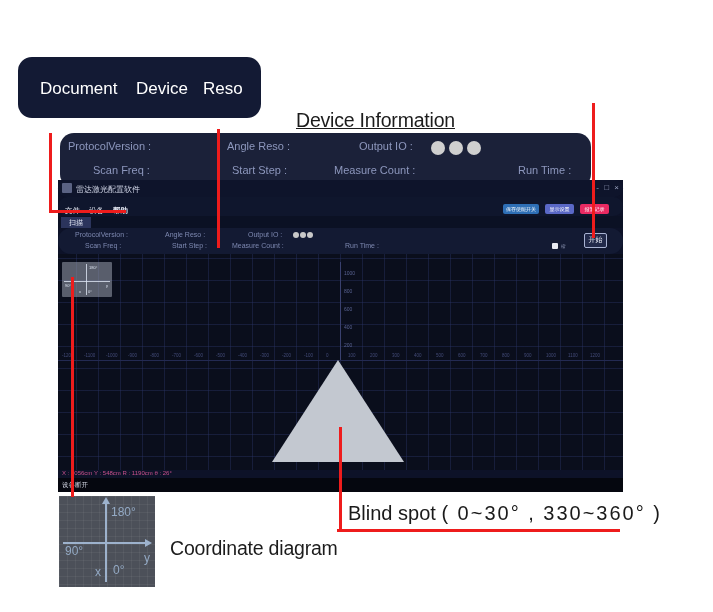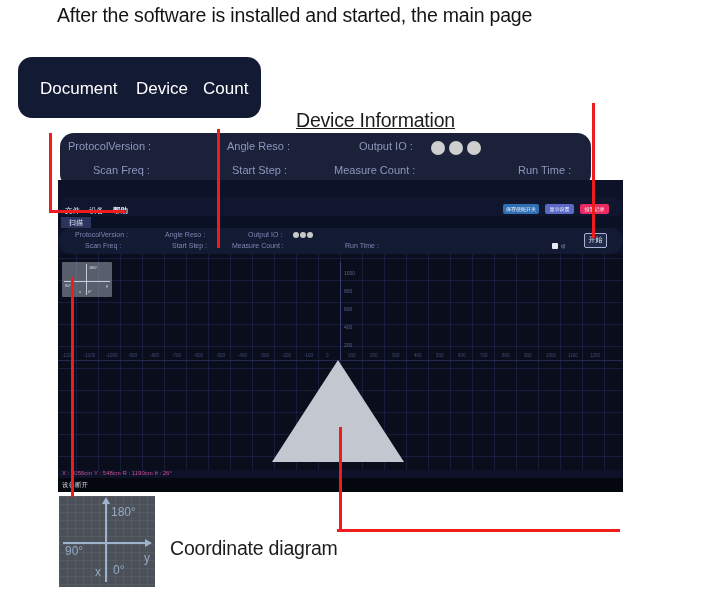--- a/index.html
+++ b/index.html
@@ -83,27 +83,26 @@
 
   .blind{position:absolute;left:348px;top:502px;font-size:20px;color:#1a1a1a;white-space:nowrap;}
   .blind .rng{letter-spacing:2px;}
 </style>
 </head>
 <body>
 
 <div class="page">
 
   <div class="heading">
-    <div>After the software is installed and started, the main page</div>
   </div>
 
   <div class="menu-callout gridbg" id="menuCallout">
       <span class="mco" style="left: 22px;">Document</span>
       <span class="mco" style="left: 118px;">Device</span>
-      <span class="mco" style="left: 185px;">Count</span>
+      <span class="mco" style="left: 185px;">Reso</span>
     </div>
 
 
   <div class="cap" style="left:296px;top:109px;text-decoration:underline;">Device Information</div>
   <div class="info-callout gridbg" id="infoCallout">
       <span class="cilbl" style="left: 8px; top: 7px;">ProtocolVersion :</span>
       <span class="cilbl" style="left: 167px; top: 7px;">Angle Reso :</span>
       <span class="cilbl" style="left: 299px; top: 7px;">Output IO :</span>
       <span class="cilbl" style="left: 33px; top: 31px;">Scan Freq :</span>
       <span class="cilbl" style="left: 172px; top: 31px;">Start Step :</span>
@@ -116,20 +115,25 @@
 
   <div class="rl" style="left:49px;top:133px;width:2.5px;height:80px;"></div>
   <div class="rl" style="left:49px;top:210px;width:77px;height:2.5px;"></div>
   <div class="rl" style="left:217px;top:129px;width:2.5px;height:119px;"></div>
   <div class="rl" style="left:592px;top:103px;width:2.5px;height:135px;"></div>
   <div class="rl" style="left:71px;top:277px;width:2.5px;height:220px;"></div>
   <div class="rl" style="left:339px;top:427px;width:2.5px;height:104px;"></div>
   <div class="rl" style="left:337px;top:529px;width:283px;height:2.5px;"></div>
 
   <div class="appwin">
+    <div class="titlebar gridbg">
+      <div class="appicon"></div>
+      <span class="wtitle">雷达激光配置软件</span>
+      <span id="winCtrl"><span class="wc" style="right: 24px;">-</span><span class="wc" style="right: 14px;">□</span><span class="wc" style="right: 4px;">×</span></span>
+    </div>
     <div class="menurow gridbg" id="winMenuRow">
         <span class="wmenu" style="left: 7px;">文件</span>
         <span class="wmenu" style="left: 31px;">设备</span>
         <span class="wmenu" style="left: 55px; font-weight: bold;">帮助</span>
         <div class="tbtn" style="left: 445px; width: 36px; background: rgb(46, 111, 182);">保存使能开关</div>
         <div class="tbtn" style="left: 487px; width: 29px; background: rgb(90, 104, 198);">显示设置</div>
         <div class="tbtn" style="left: 522px; width: 29px; background: rgb(234, 42, 98);">报警记录</div>
       </div>
     <div class="tabrow">
       <div class="tab">扫描</div>
@@ -205,14 +209,17 @@
     <div class="cline" style="left:4px;top:46px;width:84px;height:1.5px;"></div>
     <div class="arrow-right" style="left:86px;top:43px;"></div>
     <span class="clab" style="left:52px;top:9px;">180°</span>
     <span class="clab" style="left:6px;top:48px;">90°</span>
     <span class="clab" style="left:85px;top:55px;">y</span>
     <span class="clab" style="left:36px;top:69px;">x</span>
     <span class="clab" style="left:54px;top:67px;">0°</span>
   </div>
   <div class="cap" style="left:170px;top:537px;">Coordinate diagram</div>
 
+  <div class="blind">
+    <span>Blind spot </span><span class="rng">( 0~30° , 330~360° )</span>
+  </div>
 
 </div>
 
 </body></html>

